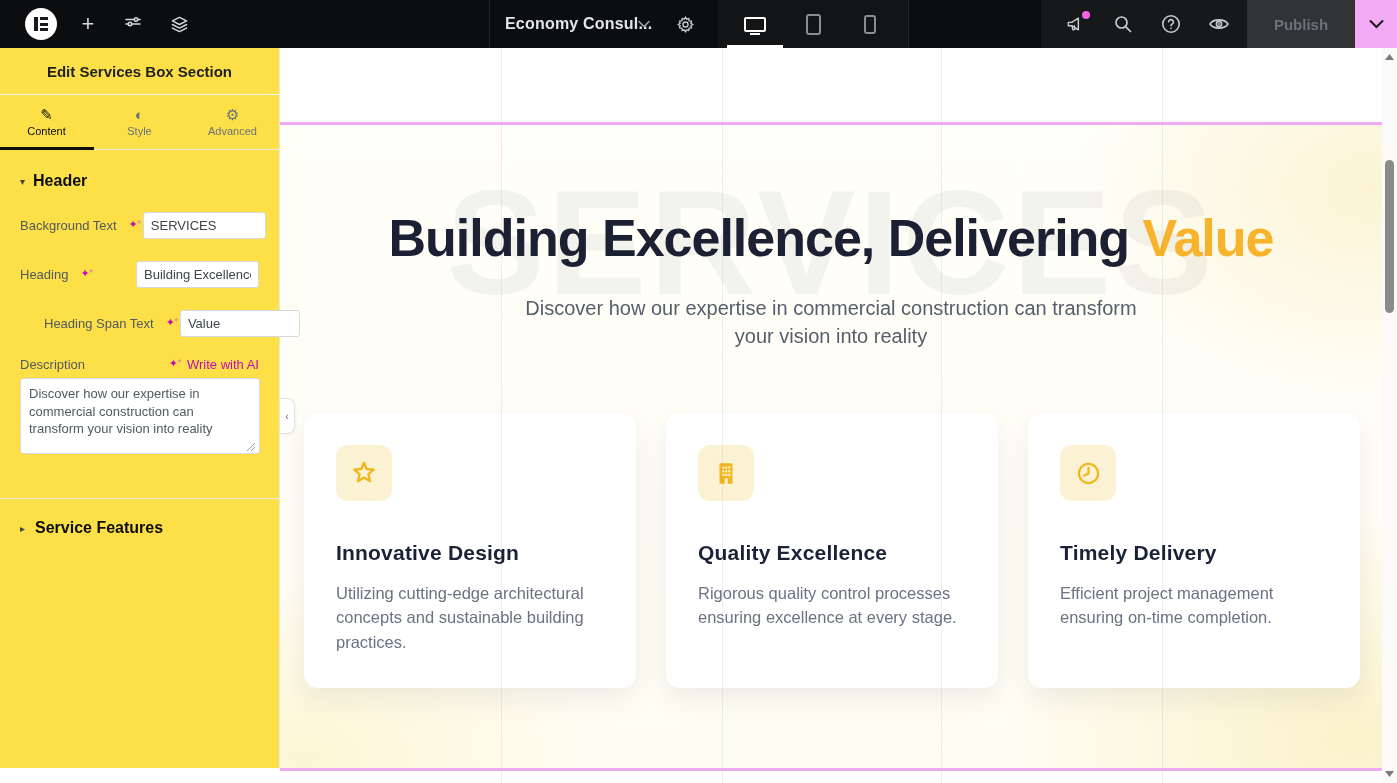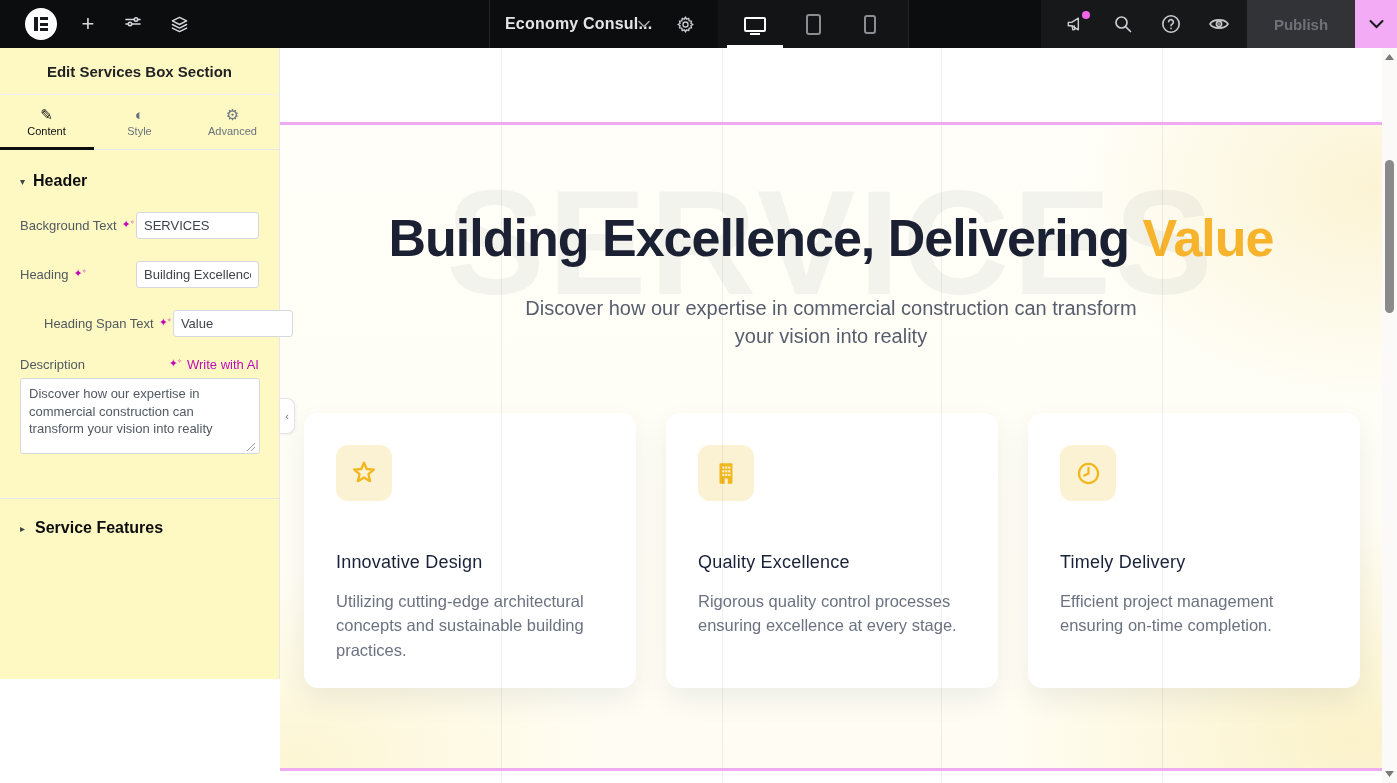--- a/index.html
+++ b/index.html
@@ -29,35 +29,35 @@
   .desktop-glyph:after { content:""; position:absolute; left:4px; bottom:-5px; width:10px; height:2px; background:#fff; }
   .tablet-glyph { width:15px; height:21px; border:2px solid #8A8E94; border-radius:3px; }
   .mobile-glyph { width:12px; height:19px; border:2px solid #8A8E94; border-radius:3px; }
   .device-underline { position:absolute; left:9px; bottom:0; width:56px; height:3px; background:#fff; }
   .util-btn { position:absolute; top:0; width:48px; height:48px; display:flex; align-items:center; justify-content:center; cursor:pointer; }
   .notif-dot { position:absolute; top:11px; right:9px; width:8px; height:8px; border-radius:50%; background:#F165E8; }
   .publish-btn { position:absolute; left:1247px; top:0; width:108px; height:48px; background:#313336; color:#6E7278; font-size:15px; font-weight:700; display:flex; align-items:center; justify-content:center; cursor:pointer; }
   .pink-btn { position:absolute; left:1355px; top:0; width:42px; height:48px; background:#F2ABF4; display:flex; align-items:center; justify-content:center; cursor:pointer; }
 
   
-  #sidebar { position:absolute; left:0; top:48px; width:280px; height:631px; background:#fef9c3; border-right:1px solid #E6E8EA; z-index:40; }
+  #sidebar { position:absolute; left:0; top:48px; width:280px; height:720px; background:#fde047; border-right:1px solid #E6E8EA; z-index:40; }
   .panel-header { height:46px; display:flex; align-items:center; justify-content:center; }
   .panel-title { font-size:15px; font-weight:700; color:#1F2124; }
   .tabs { position:relative; height:56px; border-top:1px solid #F0F1F2; border-bottom:1px solid #E6E8EA; display:flex; }
   .tab { flex:1; display:flex; flex-direction:column; align-items:center; justify-content:center; gap:3px; cursor:pointer; color:#69727D; }
   .tab .tab-ico { font-size:15px; line-height:1; }
   .tab .tab-label { font-size:11px; }
   .tab.active { color:#0C0D0E; }
   .tab-underline { position:absolute; left:0; bottom:-1px; width:94px; height:3px; background:#0C0D0E; }
   .panel-body { position:relative; }
   .section-head { display:flex; align-items:center; gap:8px; padding:22px 20px 14px 20px; cursor:pointer; }
   .section-caret { font-size:10px; color:#3F444B; }
   .section-title { font-size:16px; font-weight:700; color:#0C0D0E; }
   .field-row { display:flex; align-items:center; padding:8px 20px; }
-  .field-label { font-size:13px; color:#515962; flex:1; display:flex; align-items:center; gap:5px; white-space:nowrap; }
+  .field-label { font-size:13px; color:#515962; flex:1; display:flex; align-items:center; gap:12px; white-space:nowrap; }
   .ai-spark { color:#C00BB9; font-size:11px; line-height:1; position:relative; top:-1px; }
   .ai-spark .mini { font-size:6px; position:relative; top:-4px; left:-1px; }
   .text-input { width:123px; height:27px; border:1px solid #D5D8DC; border-radius:3px; padding:0 7px; font-size:13px; color:#3F444B; font-family:"Liberation Sans", sans-serif; outline:none; background:#fff; overflow:hidden; text-overflow:clip; white-space:nowrap; }
   .desc-label-row { display:flex; align-items:center; justify-content:space-between; padding:12px 20px 6px 20px; }
   .write-ai { font-size:13px; color:#C00BB9; display:flex; align-items:center; gap:4px; cursor:pointer; }
   .desc-area-wrap { position:relative; padding:0 20px; }
   .desc-textarea { width:240px; height:76px; border:1px solid #D5D8DC; border-radius:3px; padding:6px 8px; font-size:13px; line-height:1.35; color:#515962; font-family:"Liberation Sans", sans-serif; resize:none; outline:none; }
   .resize-handle { position:absolute; right:24px; bottom:7px; width:9px; height:9px; pointer-events:none; }
   .panel-divider { height:1px; background:#E6E8EA; margin-top:40px; }
   .collapsed-section { display:flex; align-items:center; gap:10px; padding:20px; cursor:pointer; }
@@ -75,21 +75,21 @@
   .grid-line { position:absolute; top:0; width:1px; height:735px; background:rgba(90,90,110,0.10); z-index:6; }
   .pink-line { position:absolute; left:0; width:1102px; height:3px; background:#F0AAF2; z-index:7; }
   .bg-text { position:absolute; left:0; top:110px; width:1102px; text-align:center; font-size:148px; font-weight:800; letter-spacing:3px; color:rgba(27,32,50,0.05); z-index:2; white-space:nowrap; }
   .hero { position:absolute; left:0; top:160px; width:1102px; text-align:center; z-index:3; }
   .hero-h1 { font-size:52px; font-weight:700; letter-spacing:-1px; color:#1B2032; white-space:nowrap; }
   .hero-h1 .span-accent { color:#F7B32B; }
   .hero-p { margin:26px auto 0 auto; max-width:640px; font-size:20px; line-height:1.42; color:#565D6D; font-weight:400; }
   .cards { position:absolute; left:24px; top:365px; width:1056px; display:flex; gap:30px; z-index:3; }
   .card { width:332px; height:275px; background:#fff; border-radius:14px; box-shadow:0 12px 28px rgba(20,30,60,0.07); padding:32px; }
   .icon-box { width:56px; height:56px; border-radius:12px; background:#FBF2D4; display:flex; align-items:center; justify-content:center; }
-  .card-title { margin-top:51px; font-size:18px; font-weight:400; color:#1A2238; letter-spacing:.2px; }
+  .card-title { margin-top:40px; font-size:21px; font-weight:700; color:#1A2238; letter-spacing:.2px; }
   .card-text { margin-top:16px; font-size:16.5px; line-height:1.47; color:#6B7280; }
 
   
   .scrollbar { position:absolute; right:0; top:0; width:15px; height:735px; background:#FBFAF8; z-index:8; }
   .sb-arrow { position:absolute; left:0; width:15px; height:14px; display:flex; align-items:center; justify-content:center; cursor:pointer; }
   .sb-arrow svg { display:block; }
   .sb-thumb { position:absolute; left:3px; top:112px; width:9px; height:153px; background:#8A8A8A; border-radius:5px; cursor:pointer; }
 </style>
 </head>
 <body>

